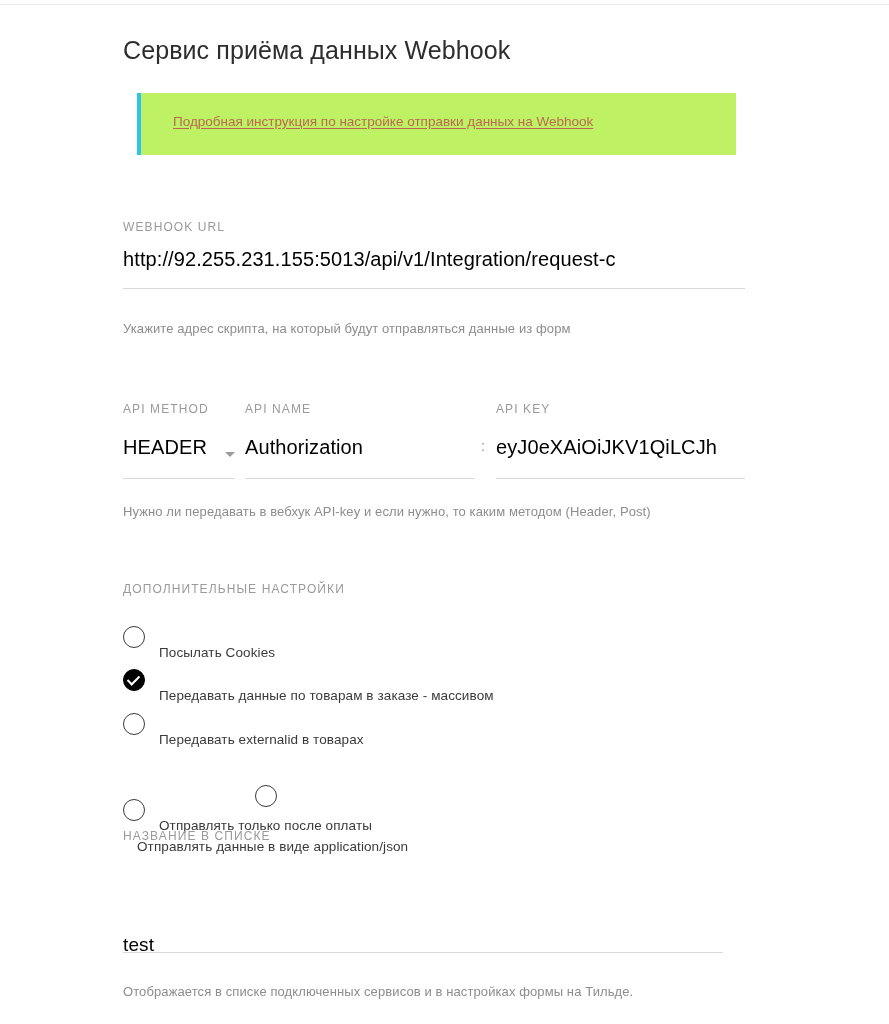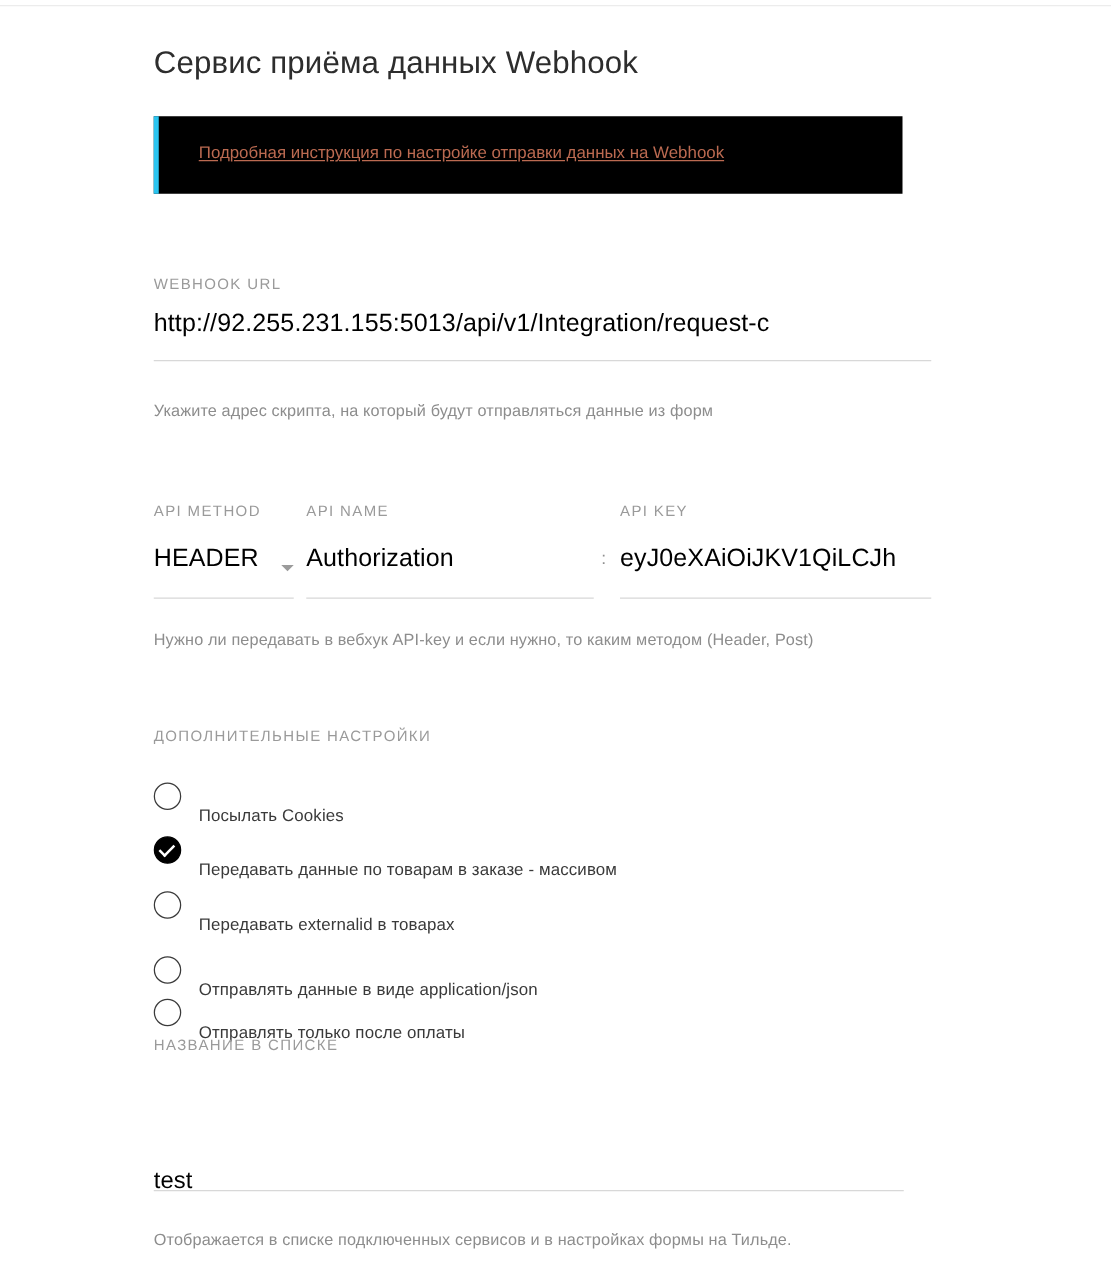--- a/index.html
+++ b/index.html
@@ -51,25 +51,25 @@
     font-size: 25px;
     font-weight: 400;
     letter-spacing: 0.1px;
     color: #2d2d2d;
     white-space: nowrap;
   }
 
   
   .info-banner {
     position: absolute;
-    left: 0;
+    left: 14px;
     top: 93px;
     width: 599px;
     height: 62px;
-    background: #000000;
+    background: #bef264;
     border-left: 4px solid #2bc4ef;
     box-sizing: border-box;
   }
   .info-banner-link {
     position: absolute;
     left: 32px;
     top: 21px;
     font-size: 13.5px;
     color: #bb6a51;
     text-decoration: underline;
@@ -203,21 +203,21 @@
     font-size: 13.5px;
     color: #3a3a3a;
     white-space: nowrap;
     letter-spacing: 0.1px;
     margin-top: 32px;
   }
 
   .cb-0 { top: 613px; }
   .cb-1 { top: 656px; }
   .cb-2 { top: 700px; }
-  .cb-3 { top: 752px; }
+  .cb-3 { top: 785px; flex-direction: column; }
   .cb-4 { top: 786px; }
 
   
   .lbl-list-name { left: 0; top: 829px; }
   .val-list-name { left: 0; top: 915px; font-size: 19px; margin-top: 19px; }
   .ul-list-name  { left: 0; top: 952px; width: 600px; }
   .help-list-name { left: 0; top: 984px; }
 </style>
 </head>
 <body>

